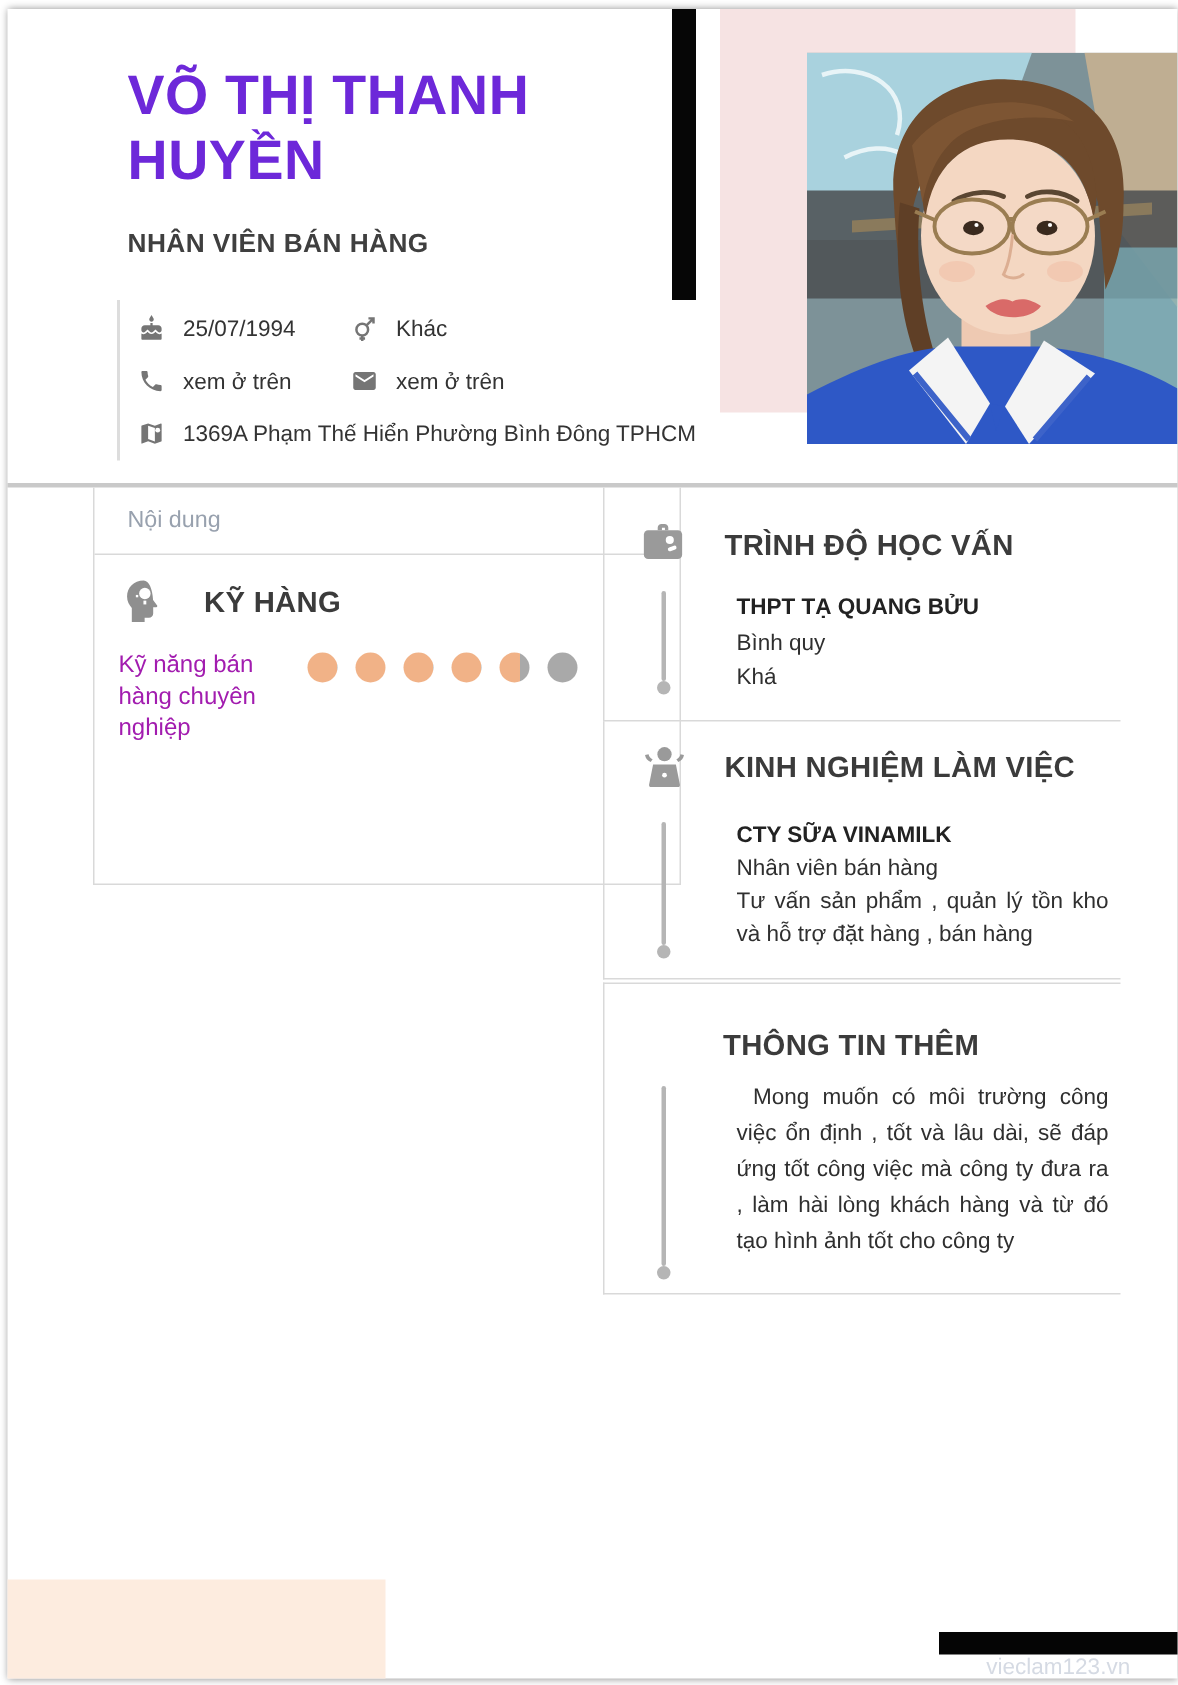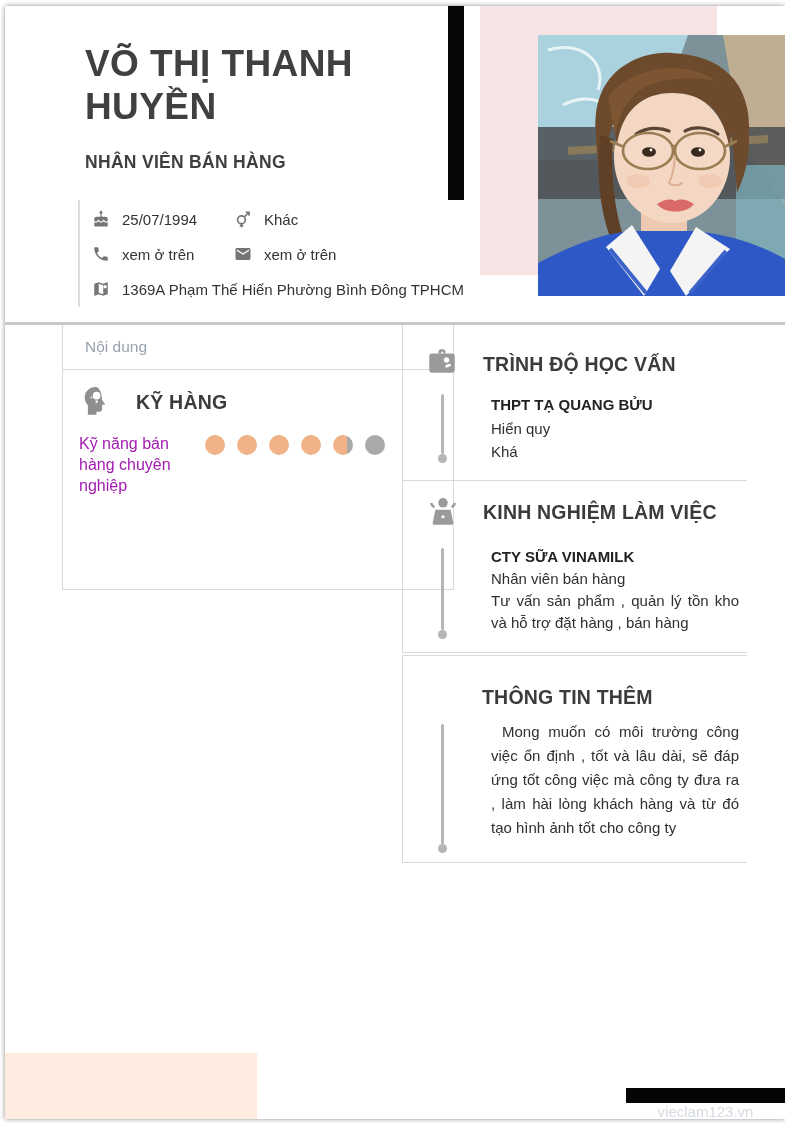--- a/index.html
+++ b/index.html
@@ -3,21 +3,21 @@
 <meta charset="utf-8">
 <style>
   * { margin:0; padding:0; box-sizing:border-box; }
   html,body { width:785px; height:1123px; background:#fff; overflow:hidden;
               font-family:"Liberation Sans", sans-serif; }
   .page { position:absolute; left:5px; top:6px; width:780px; height:1113px;
           background:#fff; box-shadow:0 0 5px rgba(0,0,0,.45); }
 
   
   .name { position:absolute; left:80px; top:36px; width:312px;
-          font-size:37px; line-height:1.17; font-weight:bold; color:#404040; letter-spacing:.4px; }
+          font-size:37px; line-height:1.17; font-weight:bold; color:#6d28d9; letter-spacing:.4px; }
   .job-title { position:absolute; left:80px; top:146px; font-size:17.5px;
                font-weight:bold; color:#3f3f3f; letter-spacing:.3px; }
   .accent-bar { position:absolute; left:443px; top:0; width:16px; height:194px; background:#060606; }
   .pink-block { position:absolute; left:475px; top:0; width:237px; height:269px; }
   .photo { position:absolute; left:533px; top:29px; width:247px; height:261px; overflow:hidden; }
   .photo svg { display:block; }
 
   
   .contact { position:absolute; left:73px; top:194px; width:420px; height:107px;
              border-left:2px solid #ddd; padding-top:8px; }
@@ -224,21 +224,21 @@
               <rect x="3" y="6" width="18" height="13.5" rx="2"></rect>
               <circle cx="15.2" cy="10.6" r="1.9" fill="#fff"></circle>
               <rect x="14.2" y="13.6" width="4.2" height="1.9" rx=".9" transform="rotate(-20 16.3 14.5)" fill="#fff"></rect>
             </svg>
         </span>
         <span class="sec-heading">TRÌNH ĐỘ HỌC VẤN</span>
       </div>
       <div class="tline"></div>
       <div class="card-body">
         <div class="entry-title">THPT TẠ QUANG BỬU</div>
-        <div>Hiển quy</div>
+        <div>Bình quy</div>
         <div>Khá</div>
       </div>
     </div>
 
     <div class="card exp">
       <div class="card-head">
         <span class="sec-icon">
           <svg width="38" height="38" viewBox="0 0 24 24" fill="#9a9a9a">
               <circle cx="12" cy="6.2" r="3"></circle>
               <path d="M6.2 9.5 C4.8 8.9 4 7.8 3.8 6.5 L5.3 6.2 C5.5 7.2 6.1 7.9 7 8.3 Z"></path>

